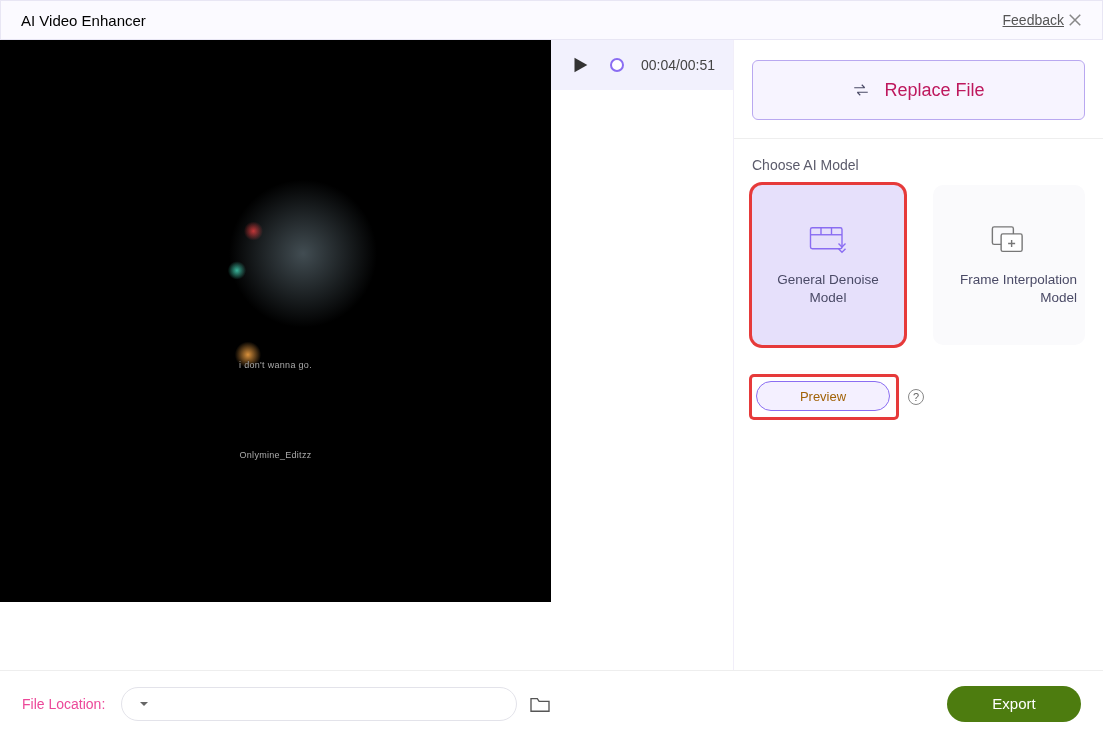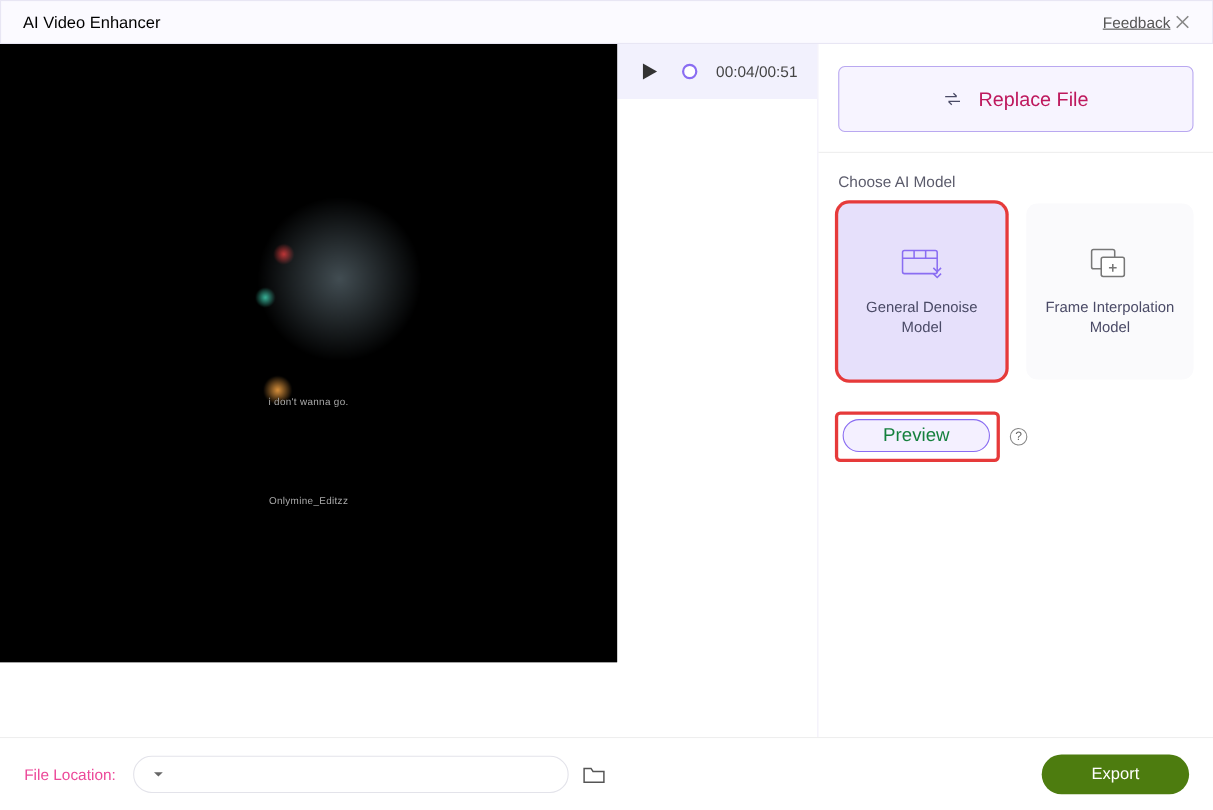--- a/index.html
+++ b/index.html
@@ -49,32 +49,32 @@
   .side { flex:1; background:#fff; padding:0 18px; border-left:1px solid #f1eef9;}
   .replace-btn { margin-top:20px; width:100%; height:60px; border:1px solid #b9a8f0;
     background:#f7f4ff; border-radius:6px; display:flex; align-items:center; justify-content:center;
     gap:14px; cursor:pointer; }
   .replace-btn svg { width:18px; height:18px; stroke:#4a4a66;}
   .replace-btn span { font-size:18px; color:#be185d; }
 
   .divider { height:1px; background:#eee; margin:18px -18px 18px;}
   .section-label { font-size:14px; color:#5b5b6b; margin-bottom:12px;}
 
-  .model-row { display:flex; gap:19px; }
+  .model-row { display:flex; gap:29px; }
   .model-card { width:152px; height:160px; border-radius:10px; display:flex; flex-direction:column;
     align-items:center; justify-content:center; gap:14px; cursor:pointer; padding:0 8px; text-align:center;}
   .model-card.selected { background:#e6e0fb; }
-  .model-card.unselected { background:#fafafc; }
+  .model-card.unselected { background:#fafafc;text-align:right; }
   .model-card svg { width:42px; height:34px; }
   .model-card .mc-label { font-size:13.5px; color:#4a4a66; line-height:1.35;}
   .highlight { box-shadow: 0 0 0 3px #e63a3a; }
 
   .preview-row { display:flex; align-items:center; gap:12px; margin-top:32px;}
   .preview-btn { width:134px; height:30px; border:1.5px solid #8a6df2; border-radius:18px;
-    background:#f4f0ff; color:#15803d; font-size:17px; display:flex; align-items:center; justify-content:center;
+    background:#f4f0ff; color:#a16207; font-size:13px; display:flex; align-items:center; justify-content:center;
     cursor:pointer;}
   .preview-highlight { padding:4px 6px 6px 4px; box-shadow: 0 0 0 3px #e63a3a; border-radius:2px;}
   .help-icon { width:16px; height:16px; border:1px solid #888; border-radius:50%;
     display:flex; align-items:center; justify-content:center; font-size:11px; color:#666; cursor:pointer;}
 
   
   .bottombar { height:66px; border-top:1px solid #eee; display:flex; align-items:center; padding:0 22px; background:#fff;}
   .fl-label { font-size:14px; color:#ec4899; margin-right:16px;}
   .path-select { height:34px; width:396px; border:1px solid #e3e3ea; border-radius:18px;
     display:flex; align-items:center; padding:0 12px 0 16px; cursor:pointer;}

